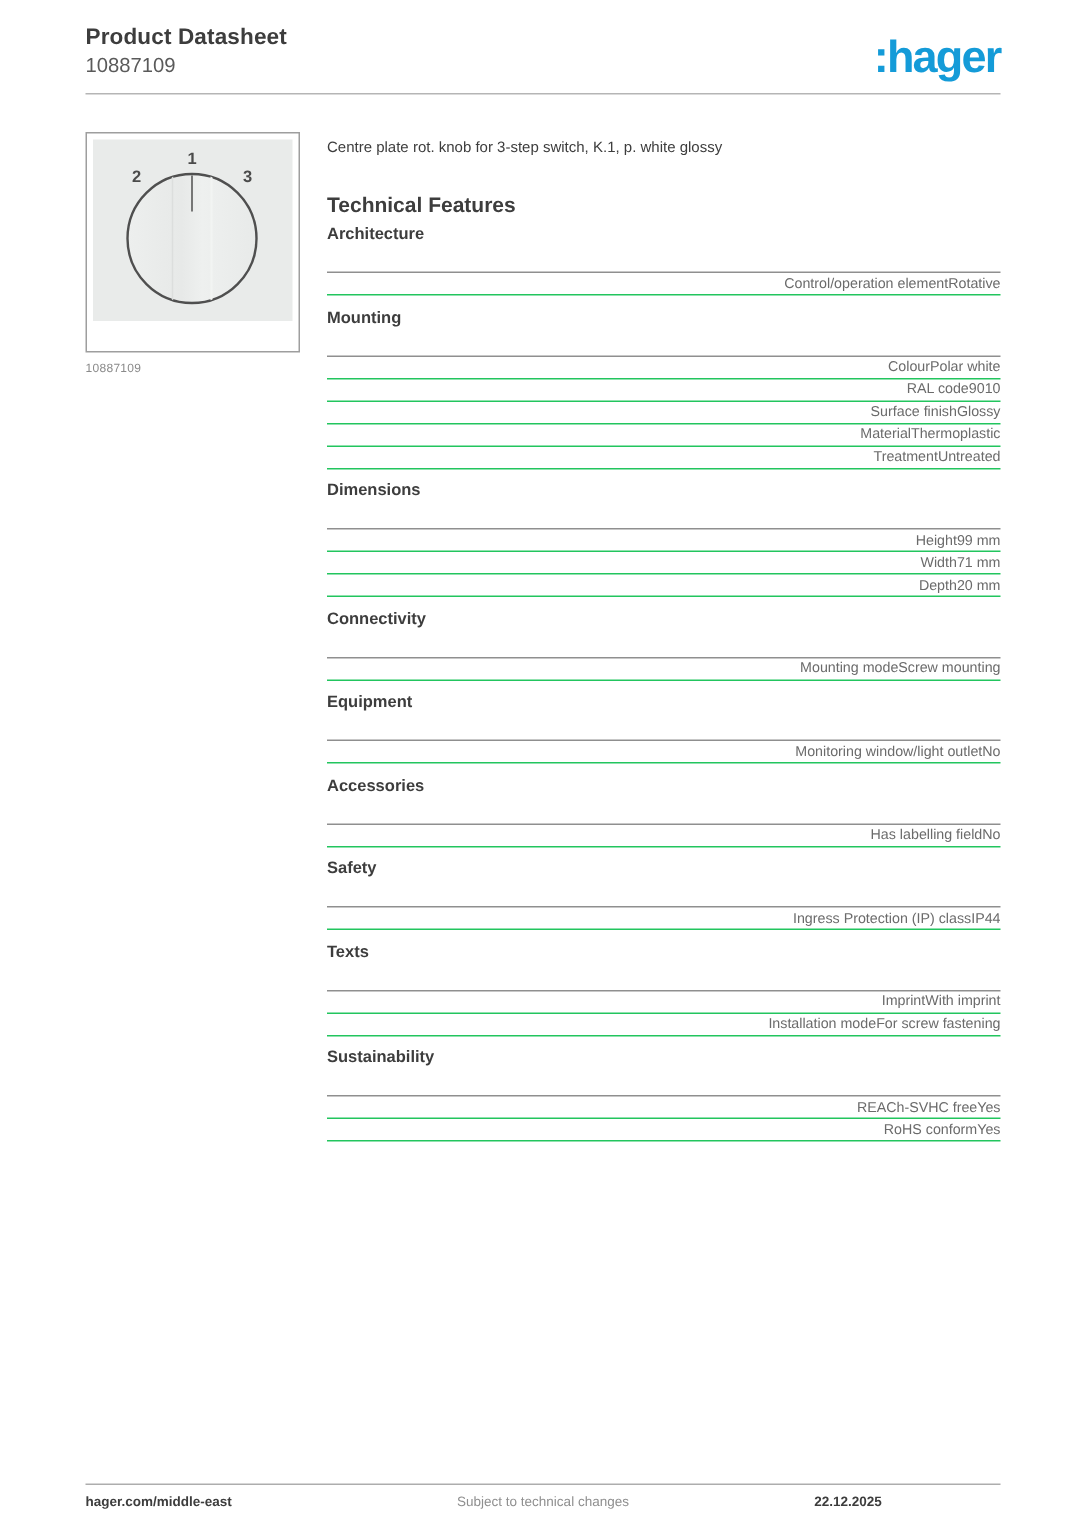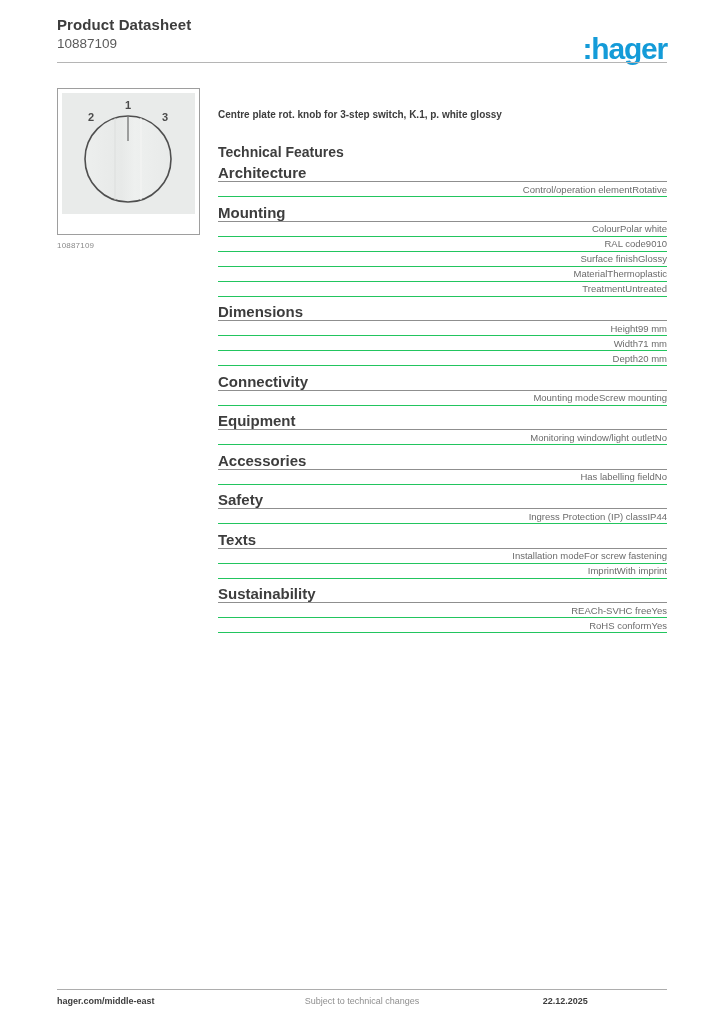--- a/index.html
+++ b/index.html
@@ -10,39 +10,39 @@
     color:#4a4a4a;
     position:relative;
     overflow:hidden;
   }
   .page { position:absolute; inset:0; background:#fff; }
 
   
   .header { position:absolute; left:57px; right:57px; top:16px; display:flex; justify-content:space-between; align-items:flex-start; }
   .header-title { font-size:15px; font-weight:bold; color:#3d3d3d; letter-spacing:0.1px; }
   .header-code { font-size:13.5px; color:#5a5a5a; margin-top:3px; }
-  .logo { font-size:30px; font-weight:bold; color:#149bd8; letter-spacing:-1.2px; line-height:1; margin-top:18px; }
+  .logo { font-size:30px; font-weight:bold; color:#149bd8; letter-spacing:-1.2px; line-height:1; margin-top:8px; }
   .header-rule { position:absolute; left:57px; right:57px; top:62px; border-top:1px solid #b5b5b5; }
 
   
   .main { position:absolute; left:57px; right:57px; top:88px; display:flex; align-items:flex-start; }
   .image-col { width:143px; flex-shrink:0; }
   .image-box { width:143px; height:147px; border:1px solid #9e9e9e; background:#ffffff; padding:4px 4px 0 4px; }
   .plate { width:133px; height:121px; background:#e9ebea; }
   .caption { font-size:8px; color:#8a8a8a; margin-top:6px; letter-spacing:0.2px; }
 
   .table-col { flex:1; margin-left:18px; }
-  .product-title { font-size:10px; font-weight:bold; color:#3d3d3d; margin-top:21px; line-height:12px; }
+  .product-title { font-size:10px; font-weight:normal; color:#3d3d3d; margin-top:5px; line-height:12px; }
   .tech-heading { font-size:14px; font-weight:bold; color:#3d3d3d; margin-top:25px; line-height:12px; }
 
   .section { margin-top:9.5px; }
   .section:first-of-type { margin-top:9px; }
   .section-title {
-    font-size:15px; font-weight:bold; color:#3d3d3d;
-    line-height:11px; padding-bottom:3px;
+    font-size:11px; font-weight:bold; color:#3d3d3d;
+    line-height:11px; padding-bottom:19px;
     border-bottom:1px solid #8f8f8f;
   }
   .row {
     display:flex; justify-content:flex-end; align-items:baseline;
     font-size:9.5px; color:#6b6b6b;
     line-height:10px; padding:2.5px 0 1.5px 0;
     border-bottom:1px solid #22c55e;
   }
   .row-label { text-align:left; }
   .row-value { text-align:right; }
@@ -175,26 +175,26 @@
           <div class="section">
             <div class="section-title">Safety</div>
             <div class="row">
               <span class="row-label">Ingress Protection (IP) class</span>
               <span class="row-value">IP44</span>
             </div>
           </div>
           <div class="section">
             <div class="section-title">Texts</div>
             <div class="row">
+              <span class="row-label">Imprint</span>
+              <span class="row-value">With imprint</span>
+            </div>
+            <div class="row">
               <span class="row-label">Installation mode</span>
               <span class="row-value">For screw fastening</span>
-            </div>
-            <div class="row">
-              <span class="row-label">Imprint</span>
-              <span class="row-value">With imprint</span>
             </div>
           </div>
           <div class="section">
             <div class="section-title">Sustainability</div>
             <div class="row">
               <span class="row-label">REACh-SVHC free</span>
               <span class="row-value">Yes</span>
             </div>
             <div class="row">
               <span class="row-label">RoHS conform</span>

